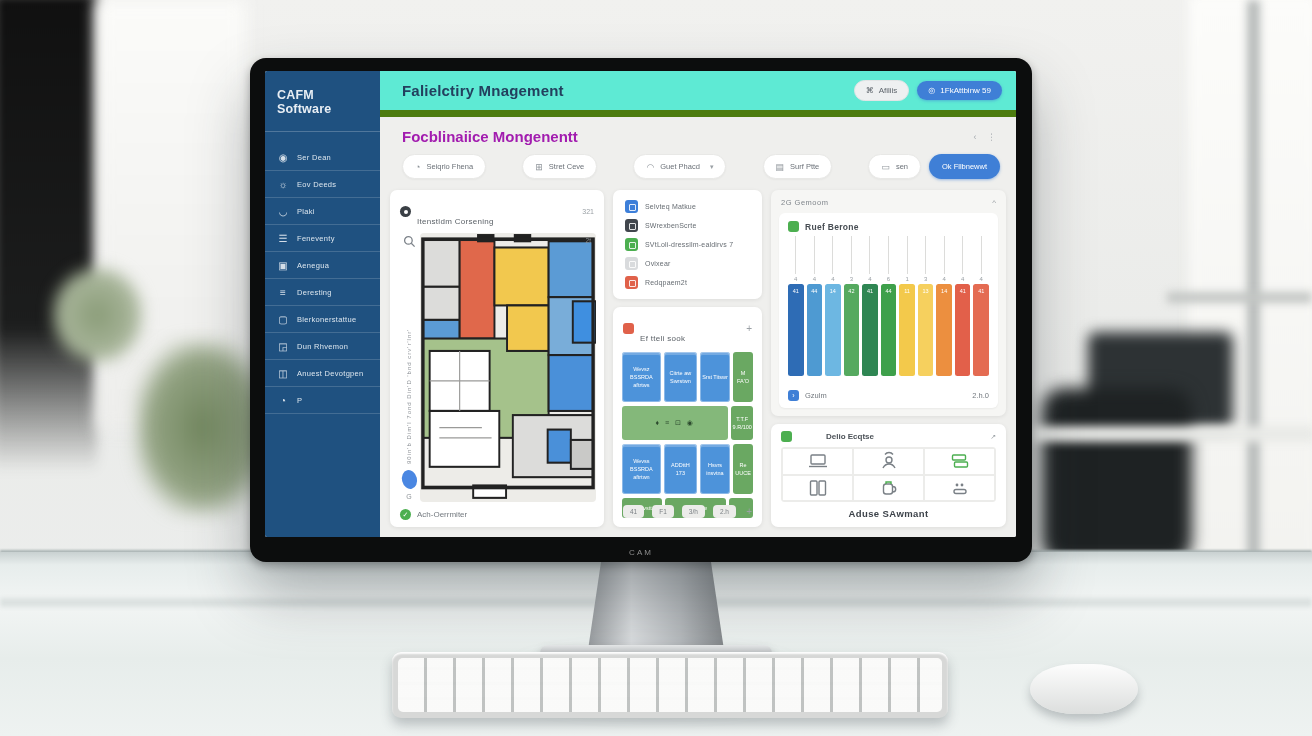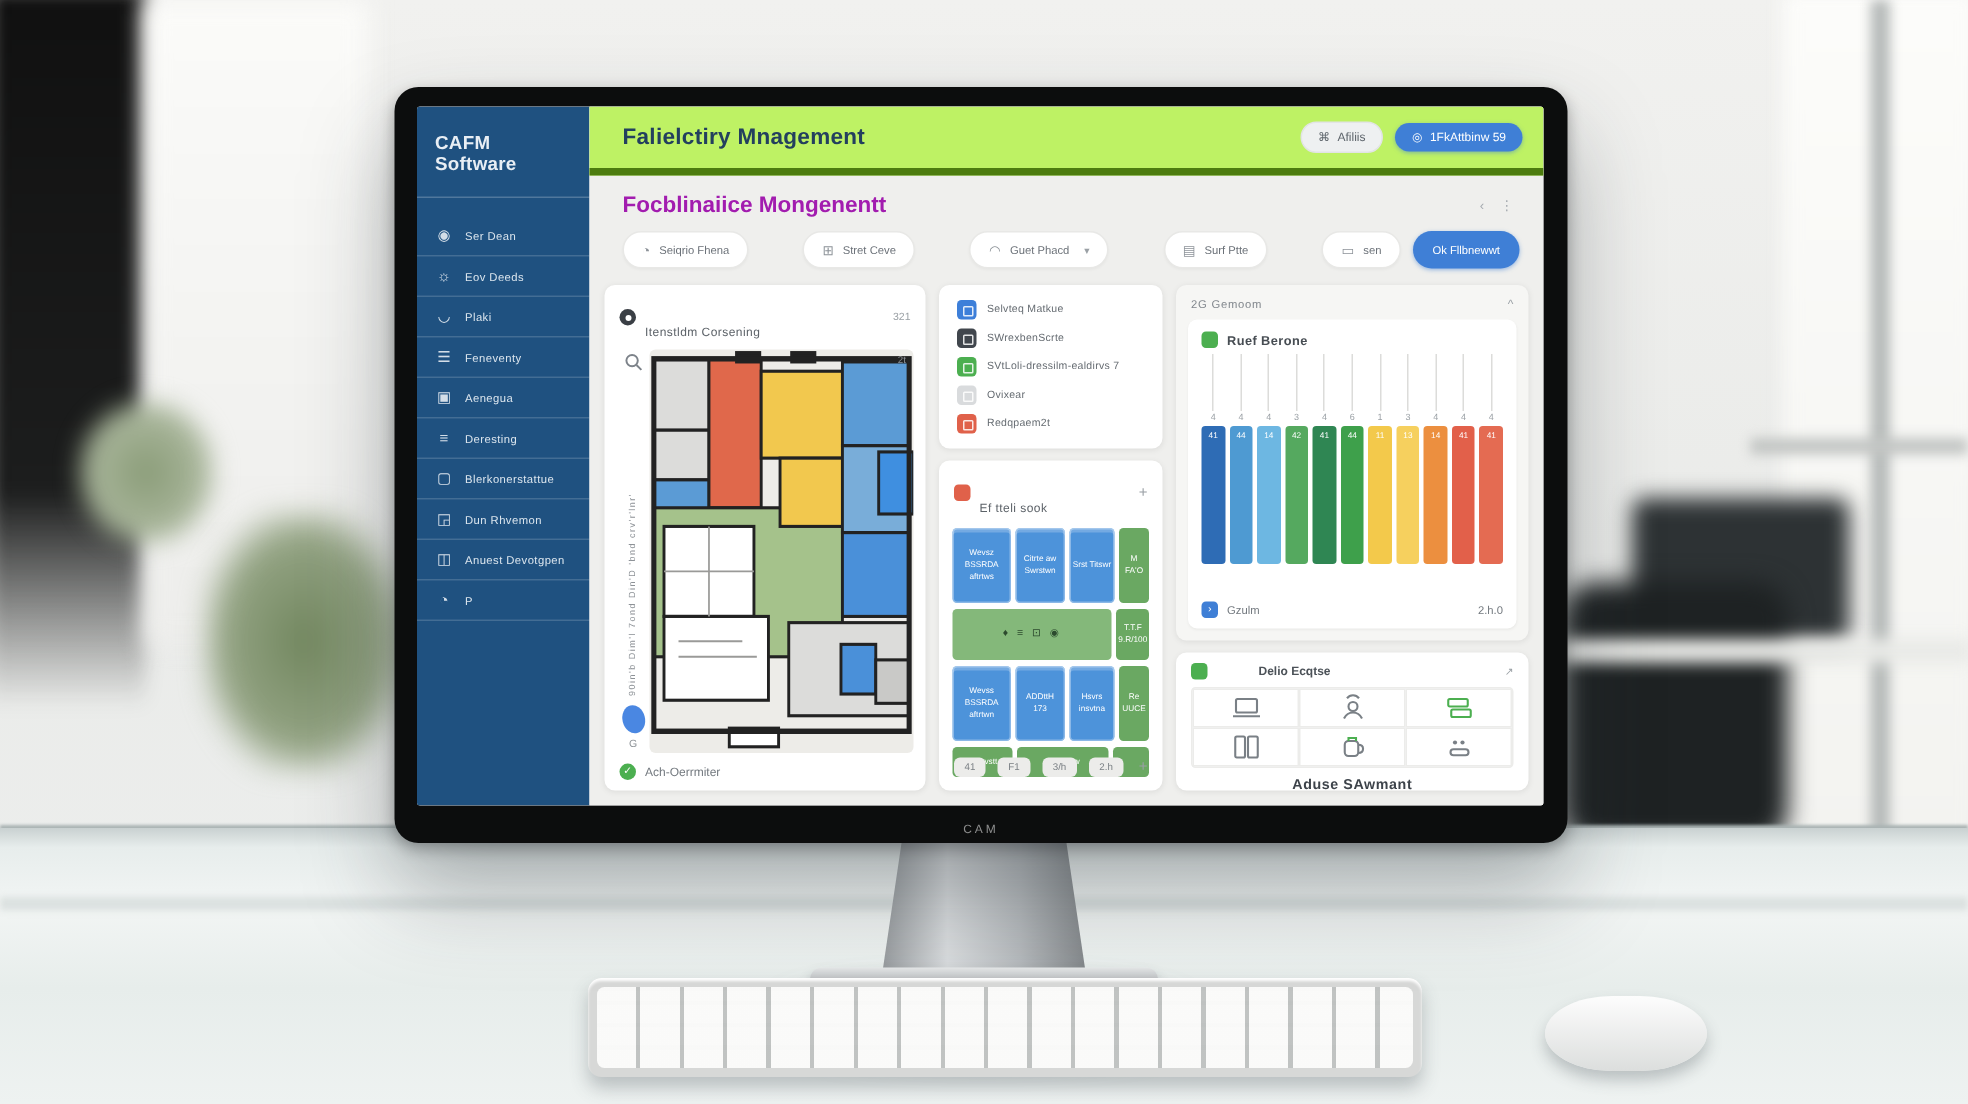--- a/index.html
+++ b/index.html
@@ -37,35 +37,35 @@
   .keyboard { position:absolute; left:392px; top:652px; width:556px; height:66px; border-radius:9px;
     background:#d7d8d7; box-shadow:0 7px 12px rgba(70,80,85,.3), inset 0 2px 2px #fff; padding:6px; }
   .keys { width:100%; height:100%; border-radius:5px;
     background-image:
       repeating-linear-gradient(90deg, rgba(252,252,251,.95) 0 26px, rgba(190,193,192,.9) 26px 29px),
       repeating-linear-gradient(0deg, rgba(255,255,255,0) 0 12px, rgba(165,168,167,.55) 12px 15px); }
   .mouse { position:absolute; left:1030px; top:664px; width:108px; height:50px; border-radius:54px/30px;
     background:linear-gradient(180deg,#fdfdfd,#dcdedd); box-shadow:0 6px 10px rgba(70,80,85,.3); }
 
   
-  .monitor { position:absolute; left:263px; top:58px; width:782px; height:504px; background:#0c0d0d;
+  .monitor { position:absolute; left:250px; top:58px; width:782px; height:504px; background:#0c0d0d;
     border-radius:16px; box-shadow:0 32px 60px rgba(40,50,55,.35), 0 4px 10px rgba(0,0,0,.3); }
   .screen { position:absolute; left:15px; top:13px; width:751px; height:466px; background:#fff; overflow:hidden; border-radius:2px; display:flex; }
   .chin-label { position:absolute; left:0; right:0; bottom:5px; text-align:center; color:#8e8e8e; font-size:8px; letter-spacing:2px; }
 
   
   .sidebar { width:115px; height:100%; background:#1f5180; color:#e8eef4; flex:none; }
   .sb-title { font-size:12.5px; font-weight:bold; padding:17px 12px 15px 12px; border-bottom:1px solid rgba(255,255,255,.22); letter-spacing:.2px; }
   .sb-menu { padding-top:12px; }
   .sb-item { display:flex; align-items:center; gap:8px; height:27px; padding:0 12px; border-bottom:1px solid rgba(255,255,255,.16); cursor:pointer; }
   .sb-ico { font-size:10px; width:12px; text-align:center; opacity:.9; }
   .sb-lbl { font-size:7.5px; color:#dce6ee; letter-spacing:.3px; white-space:nowrap; }
 
   .main { flex:1; background:#efefed; display:flex; flex-direction:column; min-width:0; }
-  .topbar { height:46px; background:#bef264; border-bottom:5px solid #4d7c0f; display:flex; align-items:center; padding:0 14px 0 22px; flex:none; }
+  .topbar { height:46px; background:#5eead4; border-bottom:7px solid #4d7c0f; display:flex; align-items:center; padding:0 14px 0 22px; flex:none; }
   .app-title { font-size:15px; font-weight:bold; color:#23405e; letter-spacing:.2px; flex:1; }
   .top-btn { display:flex; align-items:center; gap:5px; font-size:8px; border-radius:13px; padding:5px 11px; }
   .top-btn.gray { background:#eef0f1; color:#5d646b; margin-right:8px; border:1px solid #e2e4e5; }
   .top-btn.blue { background:#3f7fd6; color:#fff; box-shadow:0 1px 3px rgba(63,127,214,.5); }
 
   .subhead { padding:11px 16px 9px 22px; flex:none; }
   .subhead-row { display:flex; align-items:center; }
   .page-heading { font-size:15px; font-weight:bold; color:#a21caf; flex:1; }
   .nav-arrows { font-size:9px; color:#a6abb0; letter-spacing:4px; }
   .toolbar { display:flex; align-items:center; gap:8px; margin-top:9px; }
@@ -125,21 +125,21 @@
   .chart-inner { background:#fff; border-radius:6px; padding:8px 9px 7px 9px; box-shadow:0 1px 2px rgba(0,0,0,.05); }
   .chart-title-row { display:flex; align-items:center; gap:6px; margin-bottom:4px; }
   .sq-green { width:11px; height:11px; border-radius:3px; background:#4caf50; flex:none; }
   .chart-title { font-size:8.5px; color:#474d53; font-weight:bold; letter-spacing:.3px; }
   .ticks { display:flex; gap:3px; height:46px; }
   .tick { flex:1; display:flex; flex-direction:column; align-items:center; justify-content:flex-end; }
   .tick-line { width:1px; flex:1; background:#dcdcda; }
   .tick-num { font-size:6px; color:#9aa0a5; margin-top:2px; }
   .bars { display:flex; gap:3px; height:92px; margin-top:2px; }
   .bar { flex:1; border-radius:2.5px; color:#fff; font-size:5.5px; text-align:center; padding-top:4px; }
-  .chart-foot { display:flex; align-items:center; gap:6px; margin-top:25px; }
+  .chart-foot { display:flex; align-items:center; gap:6px; margin-top:14px; }
   .sq-blue { width:11px; height:11px; border-radius:3px; background:#3f7fd6; color:#fff; font-size:7px; line-height:11px; text-align:center; flex:none; }
   .chart-foot-lbl { font-size:7.5px; color:#73797f; flex:1; }
   .chart-foot-val { font-size:7.5px; color:#73797f; }
 
   .assets-card { flex:1; display:flex; flex-direction:column; padding:7px 10px 8px 10px; min-height:0; }
   .assets-head { display:flex; align-items:center; gap:6px; margin-bottom:5px; }
   .assets-title { font-size:8px; color:#4c5258; font-weight:bold; flex:1;padding-left:28px; }
   .assets-corner { font-size:7px; color:#9aa0a5; }
   .tiles { display:grid; grid-template-columns:repeat(3,1fr); flex:1; border:1px solid #ececea; border-radius:3px; }
   .tile { border:1px solid #ececea; display:flex; align-items:center; justify-content:center; cursor:pointer; }

